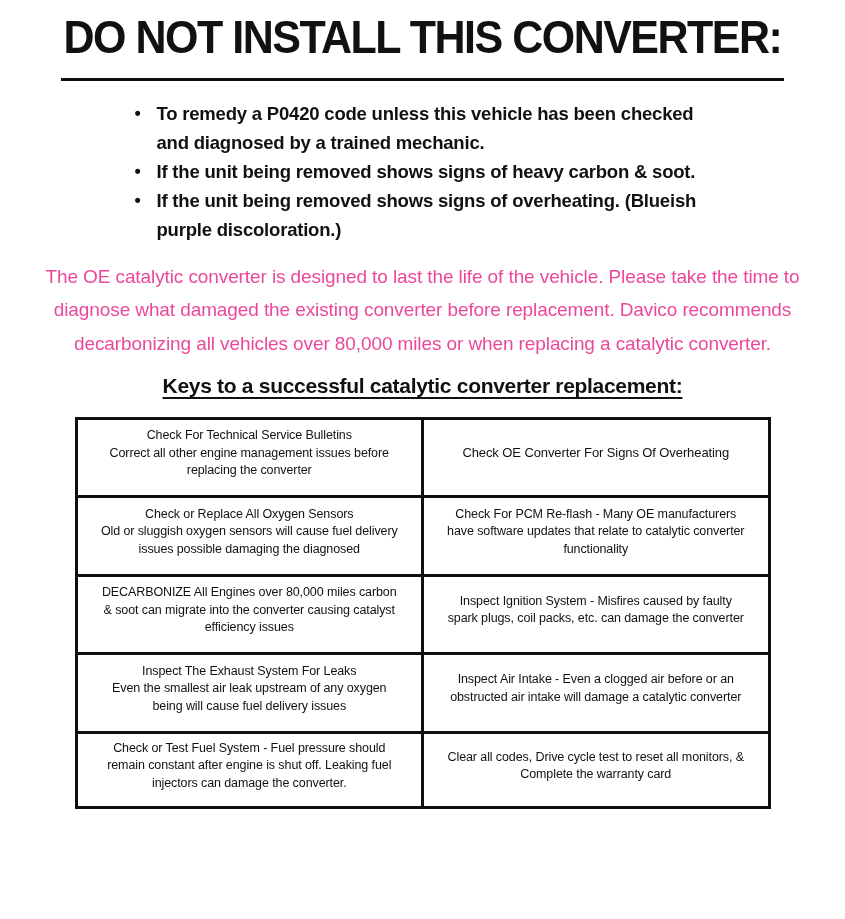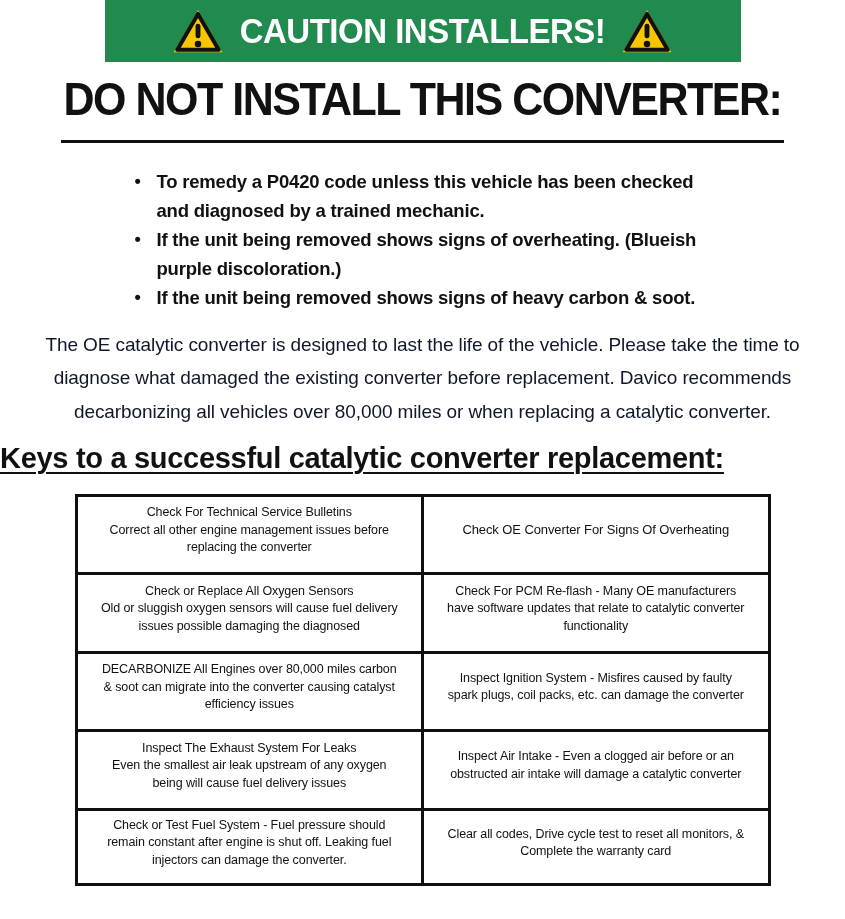--- a/index.html
+++ b/index.html
@@ -42,21 +42,21 @@
   }
   .rule {
     width: 723px;
     height: 0;
     border-top: 3px solid #0f0f0f;
     margin: 16px auto 0 auto;
   }
 
   
   .bullets {
-    margin: 24px auto 0 auto;
+    margin: 18px auto 0 auto;
     width: 600px;
     list-style: none;
   }
   .bullets li {
     position: relative;
     padding-left: 34px;
     font-weight: 700;
     font-size: 18.5px;
     line-height: 1.57;
     letter-spacing: -0.2px;
@@ -68,30 +68,30 @@
     font-size: 18px;
   }
 
   
   .paragraph {
     margin: 16px auto 0 auto;
     width: 832px;
     text-align: center;
     font-size: 19px;
     font-weight: 400;
-    color: #0f172a;
+    color: #ec4899;
     line-height: 1.75;
     letter-spacing: -0.1px;
   }
 
   
   .keys-heading {
     margin-top: 14px;
-    text-align: left;
-    font-size: 29px;
+    text-align: center;
+    font-size: 21px;
     font-weight: 800;
     letter-spacing: -0.3px;
     text-decoration: underline;
     text-underline-offset: 4px;
     text-decoration-thickness: 2px;
   }
 
   
   table.keys-table {
     width: 696px;
@@ -118,43 +118,28 @@
   tr.r4 td { height: 79px; }
   tr.r5 td { height: 67px; }
   tr.r6 td { height: 73px; }
   tr.r1 td.col-right { font-size: 13px; }
 </style>
 </head>
 <body>
 
 <div class="page">
 
-  <div class="banner">
-    <svg class="warn-svg" viewBox="0 0 64 56">
-      <polygon points="32,2 62,54 2,54" fill="#f7c600"></polygon>
-      <polygon points="32,7 57.5,51 6.5,51" fill="#f7c600" stroke="#111111" stroke-width="5" stroke-linejoin="round"></polygon>
-      <rect x="29" y="19" width="6" height="18" rx="3" fill="#111111"></rect>
-      <circle cx="32" cy="44" r="4" fill="#111111"></circle>
-    </svg>
-    <span class="banner-text">CAUTION INSTALLERS!</span>
-    <svg class="warn-svg" viewBox="0 0 64 56">
-      <polygon points="32,2 62,54 2,54" fill="#f7c600"></polygon>
-      <polygon points="32,7 57.5,51 6.5,51" fill="#f7c600" stroke="#111111" stroke-width="5" stroke-linejoin="round"></polygon>
-      <rect x="29" y="19" width="6" height="18" rx="3" fill="#111111"></rect>
-      <circle cx="32" cy="44" r="4" fill="#111111"></circle>
-    </svg>
-  </div>
 
   <h1 class="main-heading">DO NOT INSTALL THIS CONVERTER:</h1>
   <div class="rule"></div>
 
   <ul class="bullets">
     <li>To remedy a P0420 code unless this vehicle has been checked and diagnosed by a trained mechanic.</li>
+    <li>If the unit being removed shows signs of heavy carbon &amp; soot.</li>
     <li>If the unit being removed shows signs of overheating. (Blueish purple discoloration.)</li>
-    <li>If the unit being removed shows signs of heavy carbon &amp; soot.</li>
   </ul>
 
   <p class="paragraph">The OE catalytic converter is designed to last the life of the vehicle. Please take the time to diagnose what damaged the existing converter before replacement. Davico recommends decarbonizing all vehicles over 80,000 miles or when replacing a catalytic converter.</p>
 
   <h2 class="keys-heading">Keys to a successful catalytic converter replacement:</h2>
 
   <table class="keys-table">
     <tbody>
       <tr class="r1">
         <td class="col-left">Check For Technical Service Bulletins

